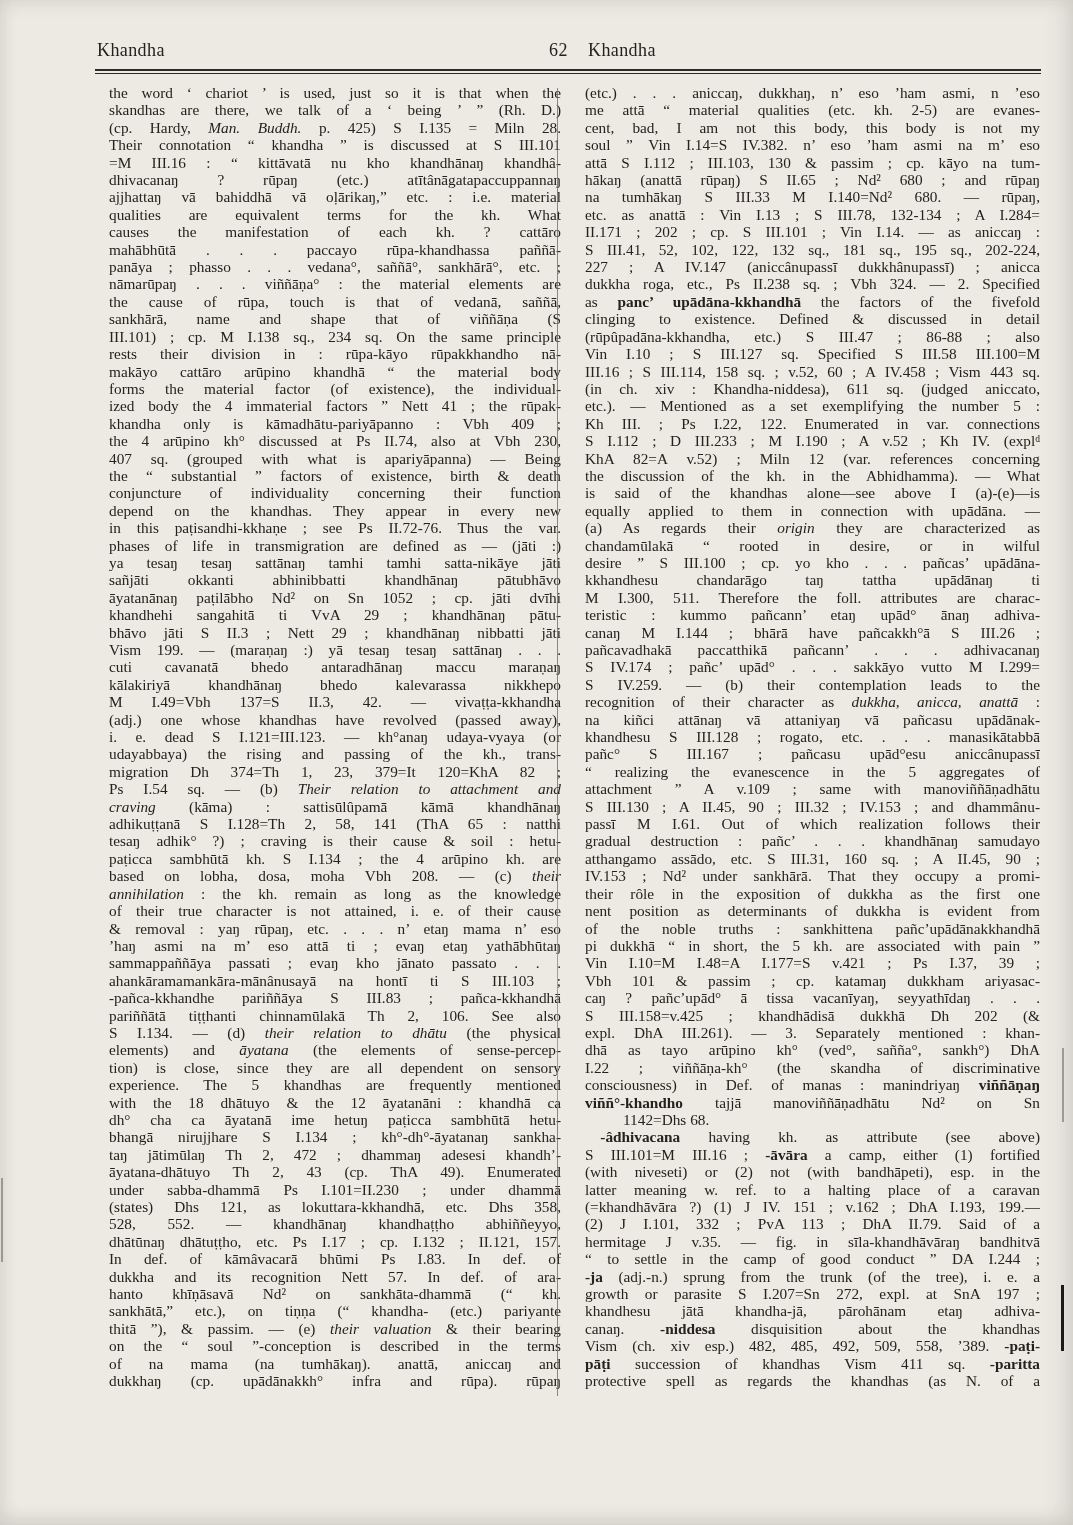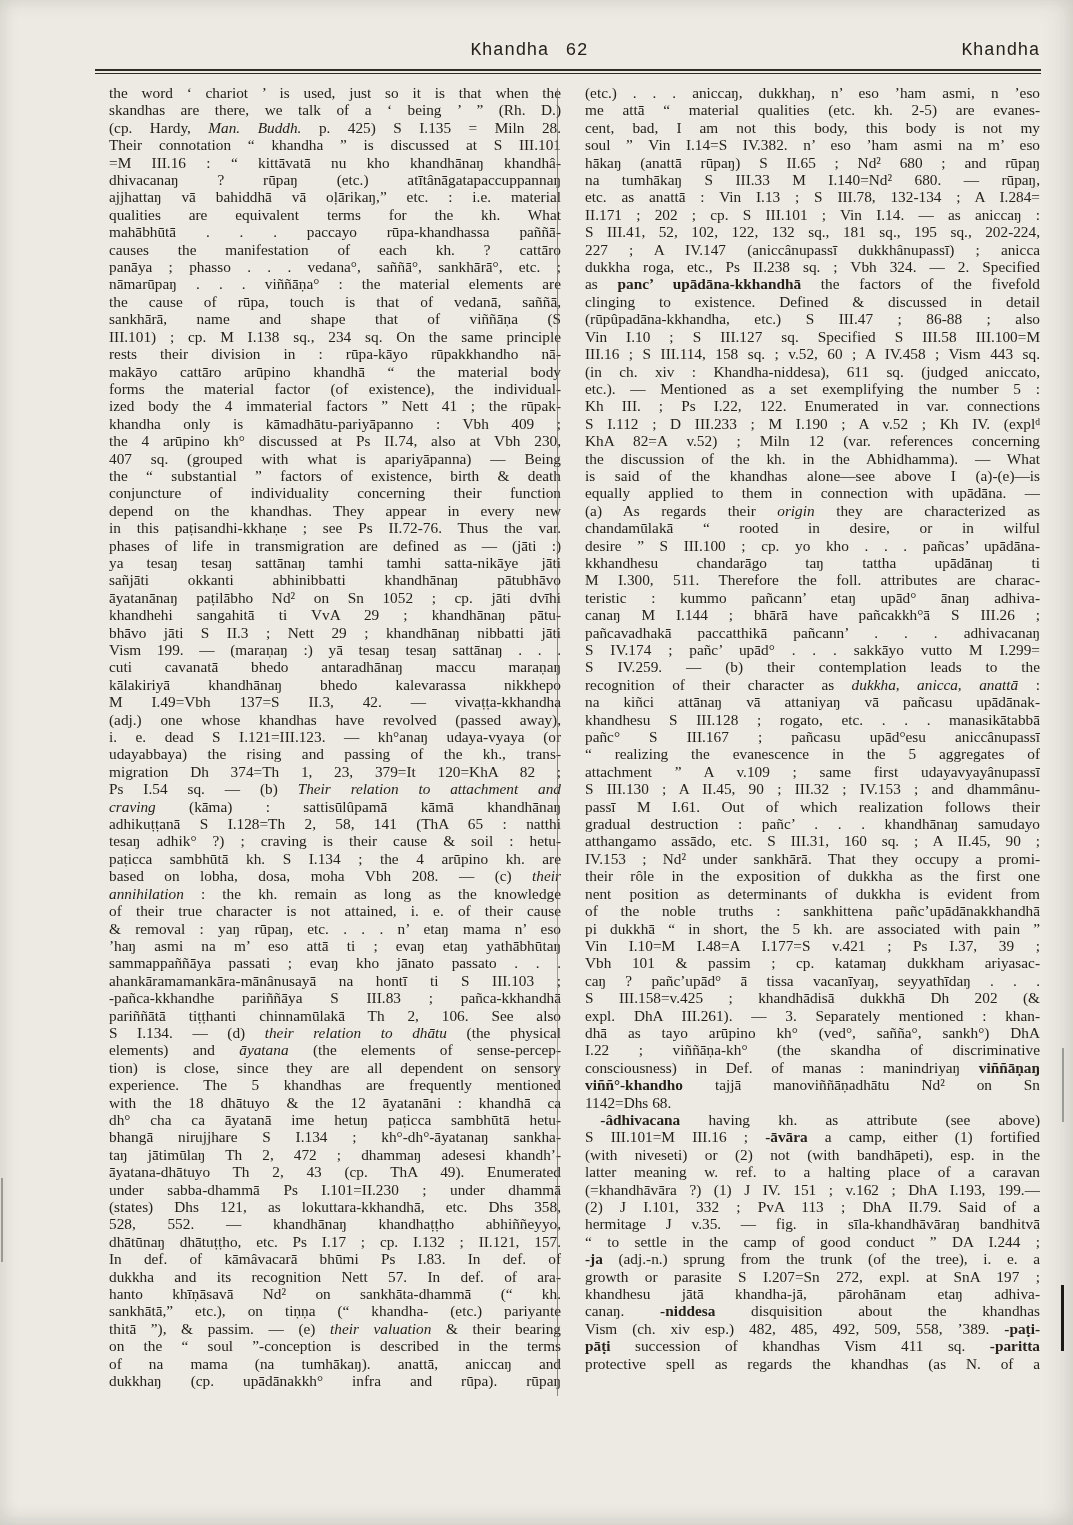--- a/index.html
+++ b/index.html
@@ -12,40 +12,40 @@
   }
   .paper-vignette{
     position:absolute;inset:0;pointer-events:none;
     box-shadow:inset -10px 0 22px rgba(60,55,45,.10), inset 6px 0 16px rgba(60,55,45,.05), inset 0 -8px 18px rgba(60,55,45,.05);
   }
   .running-header{
     position:absolute;top:40px;left:97px;width:943px;
     display:grid;grid-template-columns:452px 39px 452px;
     font-size:18px;letter-spacing:.4px;
   }
-  .running-header .cell{text-align:right;white-space:nowrap;font-family:Liberation Mono, monospace;}
+  .running-header .cell{text-align:left;white-space:nowrap;}
   .header-rule{
     position:absolute;top:69px;left:95px;width:946px;height:2px;
     border-top:2px solid #2E2A25;border-bottom:1px solid #2E2A25;
   }
   .columns{position:absolute;top:84px;left:97px;}
   .col{position:absolute;top:0;}
   .col-left{left:12px;width:452px;}
   .col-right{left:488px;width:455px;}
   .col-separator{
     position:absolute;top:4px;left:460px;width:1px;height:1308px;
     background:linear-gradient(#6a655c 0 62%, #8a857b 62% 78%, #6a655c 78% 100%);
     opacity:.75;
   }
   .tl{
     font-size:15.3px;line-height:17.42px;height:17.42px;overflow:hidden;
     text-align:justify;text-align-last:justify;text-justify:inter-word;
     white-space:normal;
   }
-  .tl.end{text-align-last:left;}
+  .tl.end{text-align-last:left;margin-left:38px;}
   .tl i{font-style:italic;}
   .tl b{font-weight:bold;}
   .tl sup{font-size:.62em;line-height:0;vertical-align:4px;}
   .artifact{position:absolute;background:#1d1a16;}
   .artifact.faint{opacity:.35;}
 </style>
 </head>
 <body>
 
 <div>
@@ -61,22 +61,22 @@
   <div class="columns">
     <div class="col col-left">
         <div class="tl">the word ‘ chariot ’ is used, just so it is that when the</div>
         <div class="tl">skandhas are there, we talk of a ‘ being ’ ” (Rh. D.)</div>
         <div class="tl">(cp. Hardy, <i>Man. Buddh.</i> p. 425) S I.135 = Miln 28.</div>
         <div class="tl">Their connotation “ khandha ” is discussed at S III.101</div>
         <div class="tl">=M III.16 : “ kittāvatā nu kho khandhānaŋ khandhâ-</div>
         <div class="tl">dhivacanaŋ ? rūpaŋ (etc.) atītânāgatapaccuppannaŋ</div>
         <div class="tl">ajjhattaŋ vā bahiddhā vā oḷārikaŋ,” etc. : i.e. material</div>
         <div class="tl">qualities are equivalent terms for the kh. What</div>
+        <div class="tl">causes the manifestation of each kh. ? cattāro</div>
         <div class="tl">mahābhūtā . . . paccayo rūpa-khandhassa paññā-</div>
-        <div class="tl">causes the manifestation of each kh. ? cattāro</div>
         <div class="tl">panāya ; phasso . . . vedana°, saññā°, sankhārā°, etc. ;</div>
         <div class="tl">nāmarūpaŋ . . . viññāṇa° : the material elements are</div>
         <div class="tl">the cause of rūpa, touch is that of vedanā, saññā,</div>
         <div class="tl">sankhārā, name and shape that of viññāṇa (S</div>
         <div class="tl">III.101) ; cp. M I.138 sq., 234 sq. On the same principle</div>
         <div class="tl">rests their division in : rūpa-kāyo rūpakkhandho nā-</div>
         <div class="tl">makāyo cattāro arūpino khandhā “ the material body</div>
         <div class="tl">forms the material factor (of existence), the individual-</div>
         <div class="tl">ized body the 4 immaterial factors ” Nett 41 ; the rūpak-</div>
         <div class="tl">khandha only is kāmadhātu-pariyāpanno : Vbh 409 ;</div>
@@ -135,20 +135,21 @@
         <div class="tl">on the “ soul ”-conception is described in the terms</div>
         <div class="tl">of na mama (na tumhākaŋ). anattā, aniccaŋ and</div>
         <div class="tl">dukkhaŋ (cp. upādānakkh° infra and rūpa). rūpaŋ</div>
       </div>
     <div class="col-separator"></div>
     <div class="col col-right">
         <div class="tl">(etc.) . . . aniccaŋ, dukkhaŋ, n’ eso ’ham asmi, n ’eso</div>
         <div class="tl">me attā “ material qualities (etc. kh. 2-5) are evanes-</div>
         <div class="tl">cent, bad, I am not this body, this body is not my</div>
         <div class="tl">soul ” Vin I.14=S IV.382. n’ eso ’ham asmi na m’ eso</div>
+        <div class="tl">attā S I.112 ; III.103, 130 &amp; passim ; cp. kāyo na tum-</div>
         <div class="tl">hākaŋ (anattā rūpaŋ) S II.65 ; Nd² 680 ; and rūpaŋ</div>
         <div class="tl">na tumhākaŋ S III.33 M I.140=Nd² 680. — rūpaŋ,</div>
         <div class="tl">etc. as anattā : Vin I.13 ; S III.78, 132-134 ; A I.284=</div>
         <div class="tl">II.171 ; 202 ; cp. S III.101 ; Vin I.14. — as aniccaŋ :</div>
         <div class="tl">S III.41, 52, 102, 122, 132 sq., 181 sq., 195 sq., 202-224,</div>
         <div class="tl">227 ; A IV.147 (aniccânupassī dukkhânupassī) ; anicca</div>
         <div class="tl">dukkha roga, etc., Ps II.238 sq. ; Vbh 324. — 2. Specified</div>
         <div class="tl">as <b>panc’ upādāna-kkhandhā</b> the factors of the fivefold</div>
         <div class="tl">clinging to existence. Defined &amp; discussed in detail</div>
         <div class="tl">(rūpûpadāna-kkhandha, etc.) S III.47 ; 86-88 ; also</div>
@@ -170,21 +171,21 @@
         <div class="tl">teristic : kummo pañcann’ etaŋ upād° ānaŋ adhiva-</div>
         <div class="tl">canaŋ M I.144 ; bhārā have pañcakkh°ā S III.26 ;</div>
         <div class="tl">pañcavadhakā paccatthikā pañcann’ . . . adhivacanaŋ</div>
         <div class="tl">S IV.174 ; pañc’ upād° . . . sakkāyo vutto M I.299=</div>
         <div class="tl">S IV.259. — (b) their contemplation leads to the</div>
         <div class="tl">recognition of their character as <i>dukkha, anicca, anattā</i> :</div>
         <div class="tl">na kiñci attānaŋ vā attaniyaŋ vā pañcasu upādānak-</div>
         <div class="tl">khandhesu S III.128 ; rogato, etc. . . . manasikātabbā</div>
         <div class="tl">pañc° S III.167 ; pañcasu upād°esu aniccânupassī</div>
         <div class="tl">“ realizing the evanescence in the 5 aggregates of</div>
-        <div class="tl">attachment ” A v.109 ; same first udayavyayânupassī</div>
+        <div class="tl">attachment ” A v.109 ; same with manoviññāṇadhātu</div>
         <div class="tl">S III.130 ; A II.45, 90 ; III.32 ; IV.153 ; and dhammânu-</div>
         <div class="tl">passī M I.61. Out of which realization follows their</div>
         <div class="tl">gradual destruction : pañc’ . . . khandhānaŋ samudayo</div>
         <div class="tl">atthangamo assādo, etc. S III.31, 160 sq. ; A II.45, 90 ;</div>
         <div class="tl">IV.153 ; Nd² under sankhārā. That they occupy a promi-</div>
         <div class="tl">their rôle in the exposition of dukkha as the first one</div>
         <div class="tl">nent position as determinants of dukkha is evident from</div>
         <div class="tl">of the noble truths : sankhittena pañc’upādānakkhandhā</div>
         <div class="tl">pi dukkhā “ in short, the 5 kh. are associated with pain ”</div>
         <div class="tl">Vin I.10=M I.48=A I.177=S v.421 ; Ps I.37, 39 ;</div>

